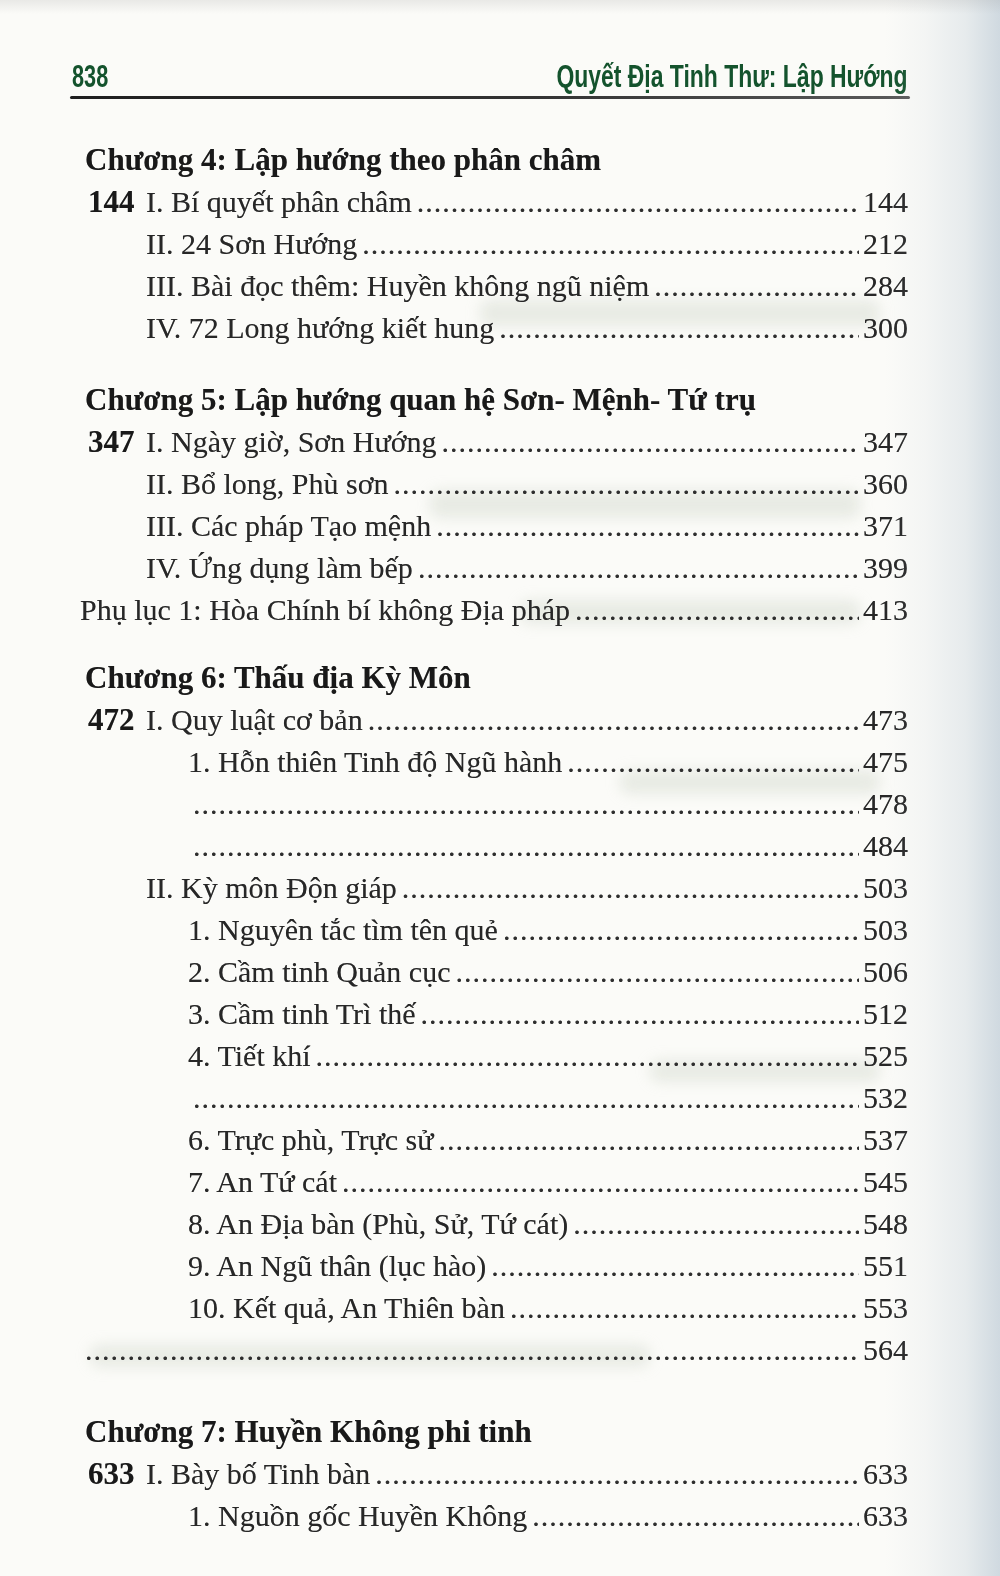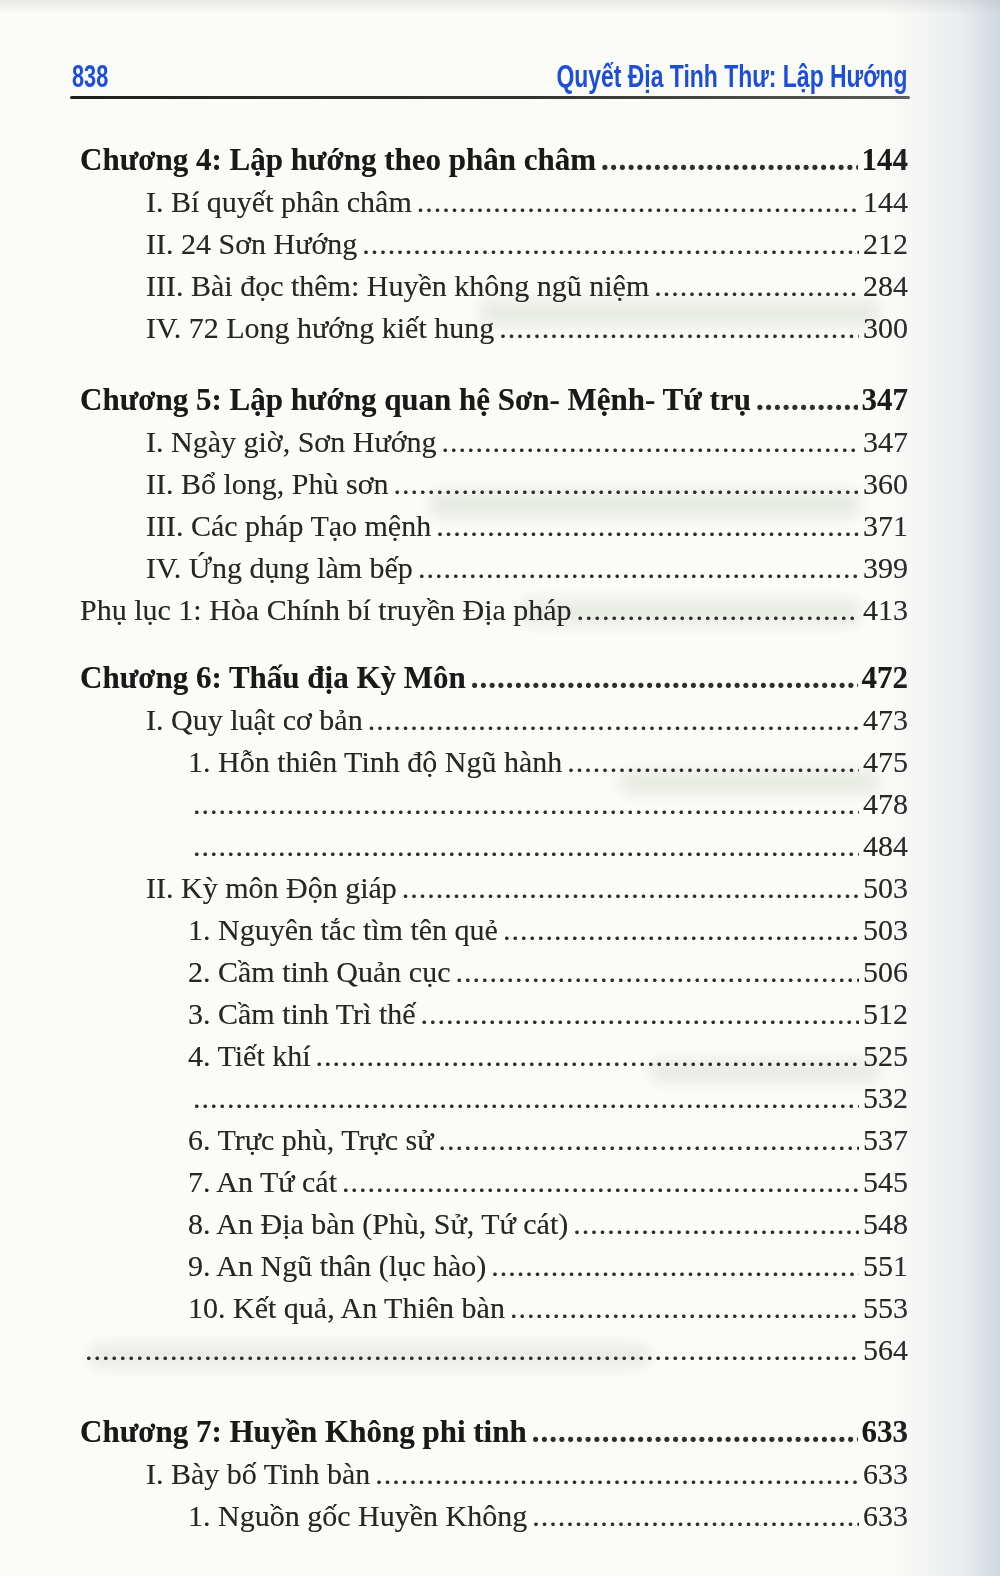--- a/index.html
+++ b/index.html
@@ -22,21 +22,21 @@
     pointer-events:none;
   }
   .top-shade {
     position:absolute; top:0; left:0; width:100%; height:14px;
     background:linear-gradient(to bottom, rgba(150,150,150,0.18), rgba(150,150,150,0));
     pointer-events:none;
   }
   
   .bleed { position:absolute; background:rgba(190,200,182,0.30); filter:blur(7px); border-radius:9px; pointer-events:none; }
 
-  .header { position:absolute; top:60px; left:72px; right:92px; height:38px; color:#1d4ed8; }
+  .header { position:absolute; top:60px; left:72px; right:92px; height:38px; color:#14532d; }
   .hdr-page {
     position:absolute; left:0; top:0;
     font-family:"Liberation Sans", sans-serif; font-weight:bold; font-size:31px; line-height:34px;
     transform:scaleX(0.70); transform-origin:left center;
   }
   .hdr-title {
     position:absolute; right:0; top:0;
     font-family:"Liberation Sans", sans-serif; font-weight:bold; font-size:31px; line-height:34px;
     transform:scaleX(0.74); transform-origin:right center; white-space:nowrap;
   }
@@ -48,21 +48,21 @@
 
   .toc { position:absolute; top:139px; left:80px; width:828px; }
   .row {
     display:flex; align-items:baseline;
     height:42px; line-height:42px;
     font-size:30px; color:#272727;
     text-shadow:0 0 0.4px rgba(45,45,45,0.45);
   }
   .row.lvl1 { padding-left:66px; }
   .row.lvl2 { padding-left:108px; }
-  .row.bold { font-weight:bold; color:#191919; font-size:31px; }
+  .row.bold { font-weight:bold; color:#191919; font-size:31px;flex-direction:column; }
   .label   { white-space:nowrap; flex:0 0 auto; }
   .leader  { flex:1 1 auto; overflow:hidden; white-space:nowrap; letter-spacing:1px; margin:0 1px 0 5px; color:#2e2e2e; }
   .pagenum { flex:0 0 auto; padding-left:3px; }
   .gap-a { height:30px; } .gap-b { height:26px; } .gap-c { height:40px; }
 </style>
 </head>
 <body>
 
 <div class="page">
 
@@ -128,21 +128,21 @@
       <span class="label">III. Các pháp Tạo mệnh</span>
       <span class="leader">....................................................................................................................................................................................</span>
       <span class="pagenum">371</span>
     </div>
     <div class="row lvl1">
       <span class="label">IV. Ứng dụng làm bếp</span>
       <span class="leader">....................................................................................................................................................................................</span>
       <span class="pagenum">399</span>
     </div>
     <div class="row lvl0">
-      <span class="label">Phụ lục 1: Hòa Chính bí truyền Địa pháp</span>
+      <span class="label">Phụ lục 1: Hòa Chính bí không Địa pháp</span>
       <span class="leader">....................................................................................................................................................................................</span>
       <span class="pagenum">413</span>
     </div>
 
     <div class="gap-b"></div>
 
     <div class="row lvl0 bold">
       <span class="label">Chương 6: Thấu địa Kỳ Môn</span>
       <span class="leader">....................................................................................................................................................................................</span>
       <span class="pagenum">472</span>

